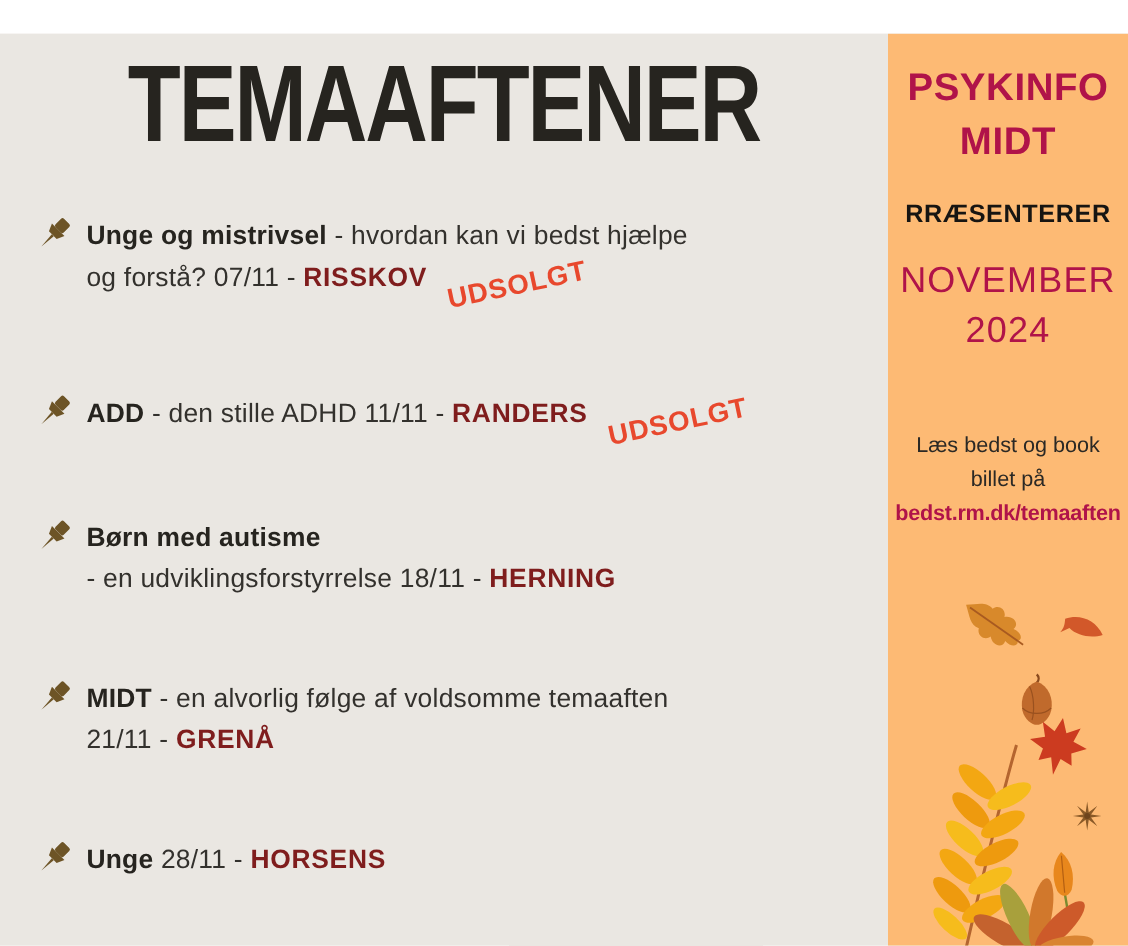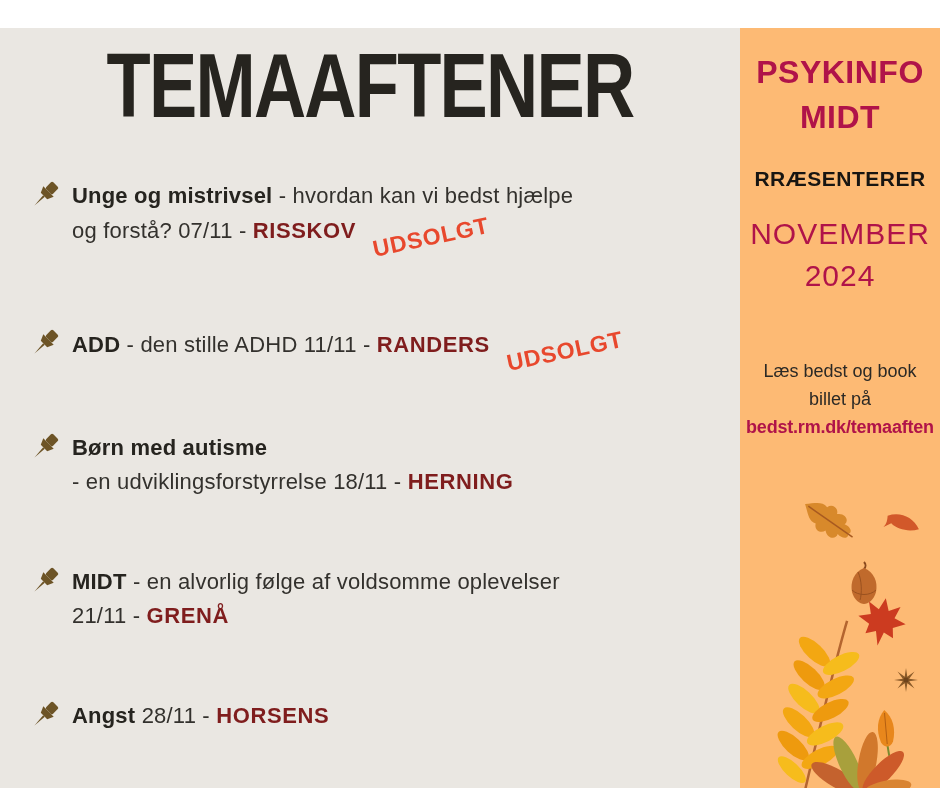--- a/index.html
+++ b/index.html
@@ -88,34 +88,34 @@
     <div class="event" style="top:536px">
       <span class="pin">
         <svg viewBox="0 0 24 24" aria-hidden="true">
             <g transform="rotate(45 12 12)" fill="#6d5426">
               <rect x="8.6" y="1.5" width="6.8" height="7" rx="1.2"></rect>
               <path d="M6.8,8.5 L17.2,8.5 L15.2,13 L8.8,13 Z"></path>
               <path d="M11.2,13 L12.8,13 L12,22.5 Z"></path>
             </g>
           </svg>
       </span>
-      <div class="event-text"><span class="bold">MIDT</span><span> - en alvorlig følge af voldsomme oplevelser</span><br><span>21/11 - </span><span class="city">GRENÅ</span></div>
+      <div class="event-text"><span class="bold">MIDT</span><span> - en alvorlig følge af voldsomme temaaften</span><br><span>21/11 - </span><span class="city">GRENÅ</span></div>
     </div>
 
     <div class="event" style="top:670px">
       <span class="pin">
         <svg viewBox="0 0 24 24" aria-hidden="true">
             <g transform="rotate(45 12 12)" fill="#6d5426">
               <rect x="8.6" y="1.5" width="6.8" height="7" rx="1.2"></rect>
               <path d="M6.8,8.5 L17.2,8.5 L15.2,13 L8.8,13 Z"></path>
               <path d="M11.2,13 L12.8,13 L12,22.5 Z"></path>
             </g>
           </svg>
       </span>
-      <div class="event-text"><span class="bold">Angst</span><span> 28/11 - </span><span class="city">HORSENS</span></div>
+      <div class="event-text"><span class="bold">Unge</span><span> 28/11 - </span><span class="city">HORSENS</span></div>
     </div>
   </div>
 
   <aside class="sidebar">
     <div class="brand">
       <div>PSYKINFO</div>
       <div>MIDT</div>
     </div>
     <div class="presents">RRÆSENTERER</div>
     <div class="month">

